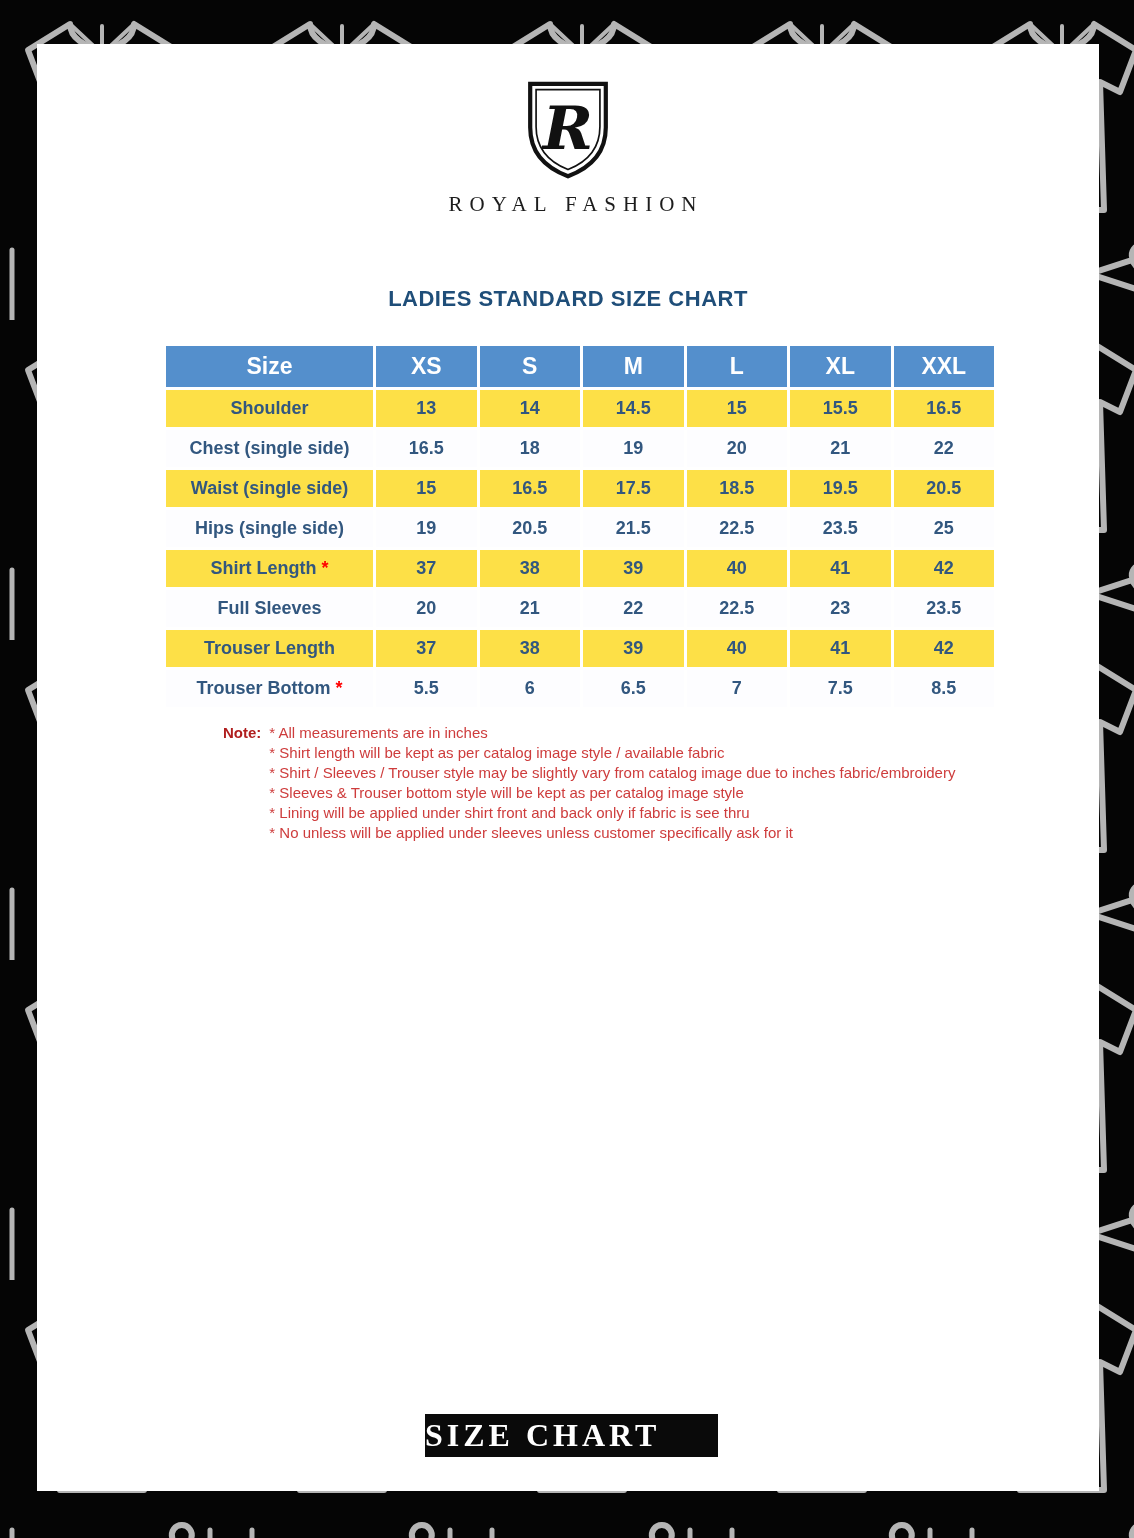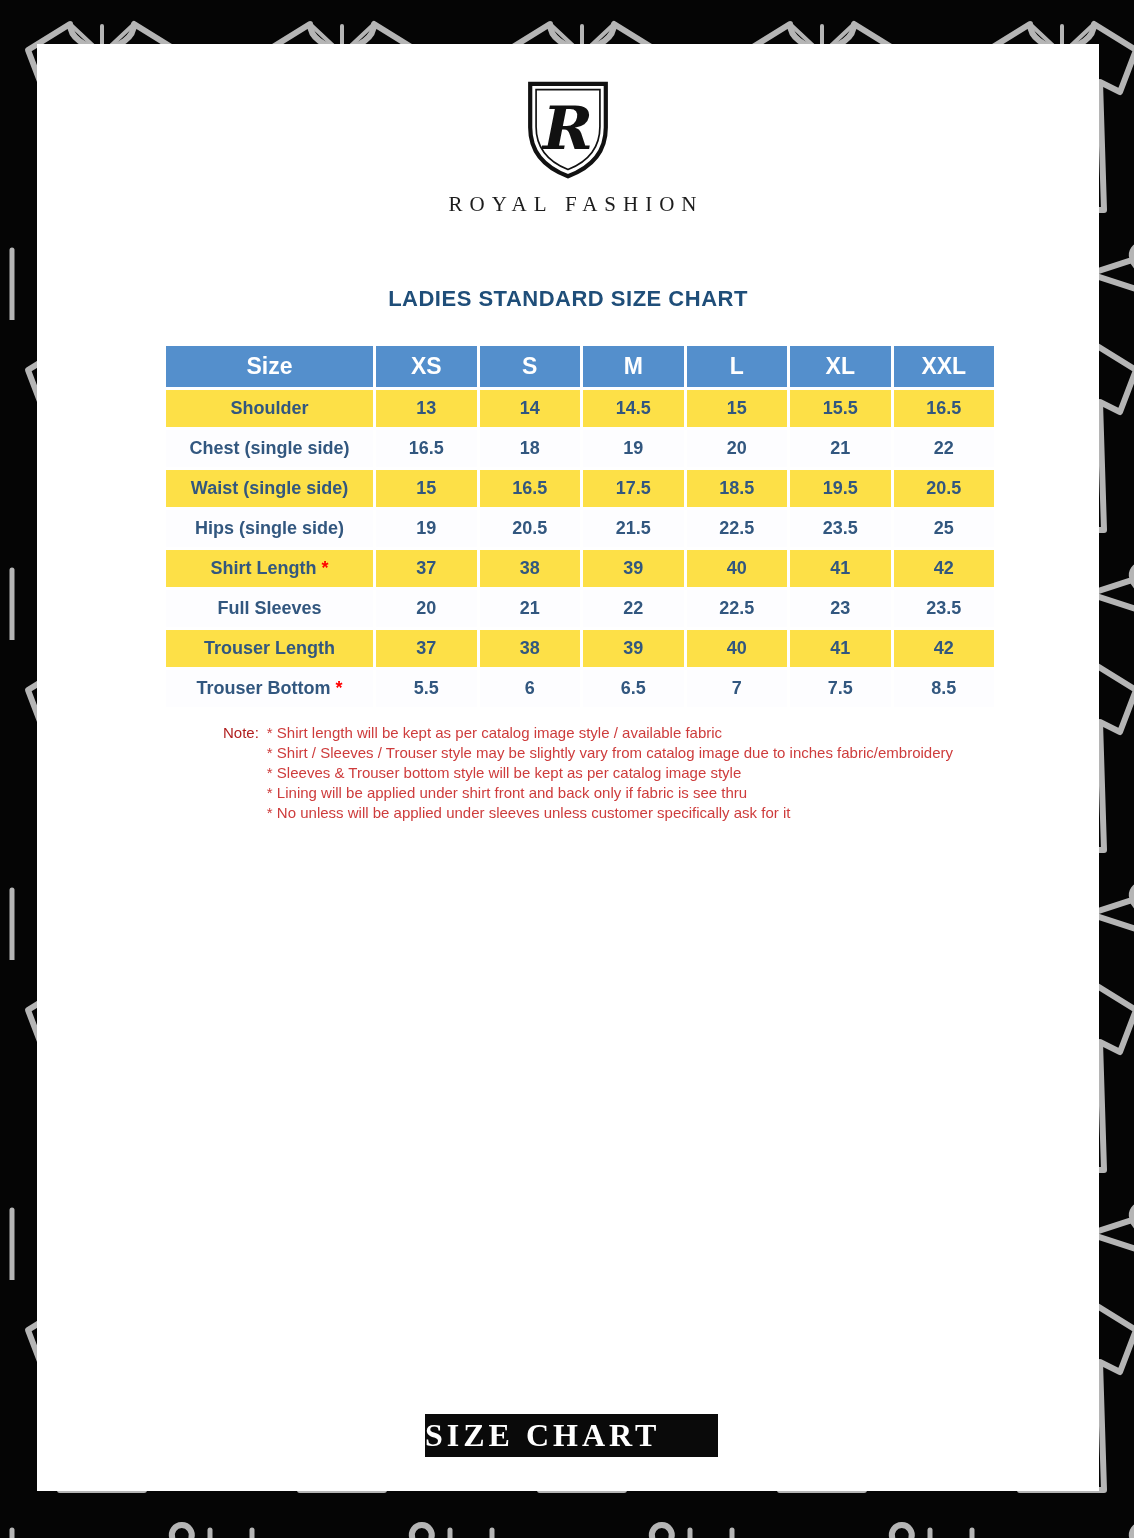--- a/index.html
+++ b/index.html
@@ -91,21 +91,21 @@
   td .ast, .chart-title .ast { color: #FF0000; font-weight: bold; }
   
   .notes {
     position: absolute;
     left: 186px; top: 679px;
     display: flex;
     align-items: flex-start;
   }
   .note-label {
     font-size: 15px;
-    font-weight: normal;
+    font-weight: bold;
     color: #B01E1E;
     margin-right: 8px;
     line-height: 20px;
   }
   .note-items { display: block; }
   .note-item {
     font-size: 15px;
     color: #CE3C3C;
     line-height: 20px;
     white-space: nowrap;
@@ -261,20 +261,21 @@
           <td>7</td>
           <td>7.5</td>
           <td>8.5</td>
         </tr>
       </tbody>
   </table>
 
   <div class="notes">
     <span class="note-label">Note:</span>
     <div class="note-items">
+        <div class="note-item">* All measurements  are in inches</div>
         <div class="note-item">* Shirt  length will be kept  as per catalog image  style / available fabric</div>
         <div class="note-item">* Shirt  / Sleeves / Trouser style may be slightly vary  from  catalog image due  to  inches  fabric/embroidery</div>
         <div class="note-item">* Sleeves &amp; Trouser bottom   style will be kept  as per catalog image  style</div>
         <div class="note-item">* Lining will be  applied  under  shirt front  and back  only  if fabric is see  thru</div>
         <div class="note-item">* No  unless will be  applied  under  sleeves unless customer   specifically ask for it</div>
       </div>
   </div>
 
   <div class="size-banner">SIZE CHART</div>
 

